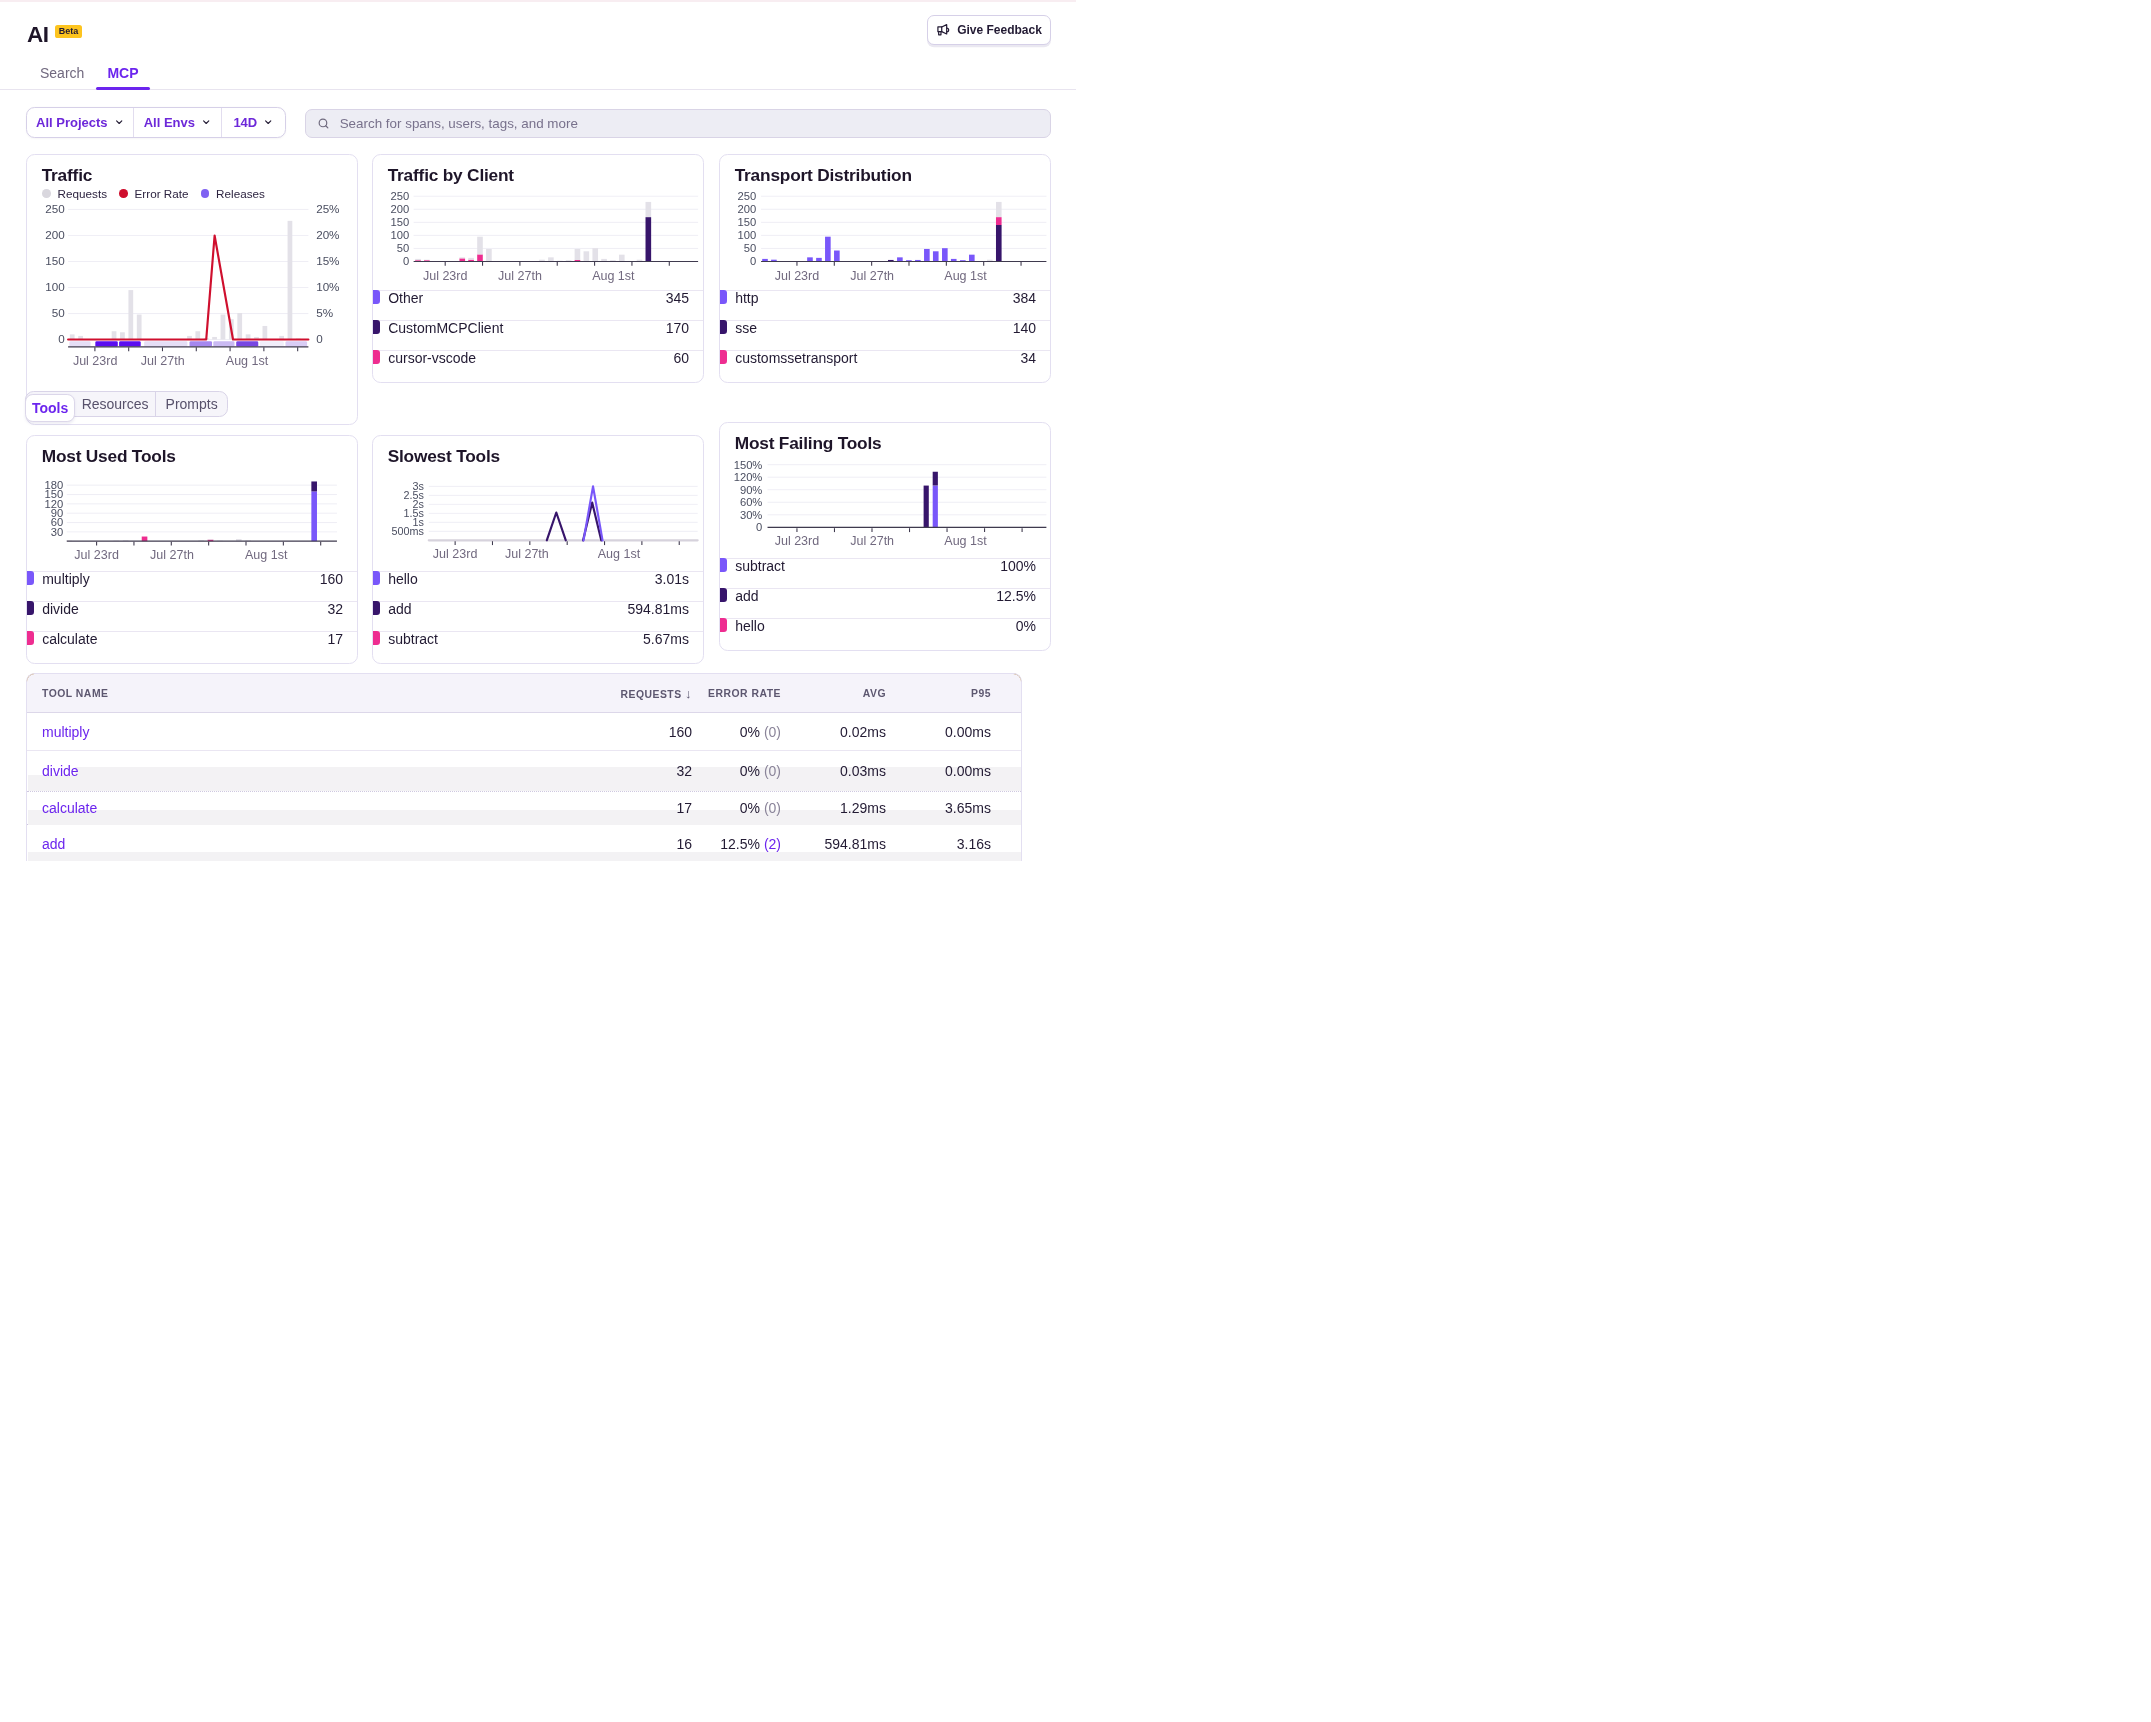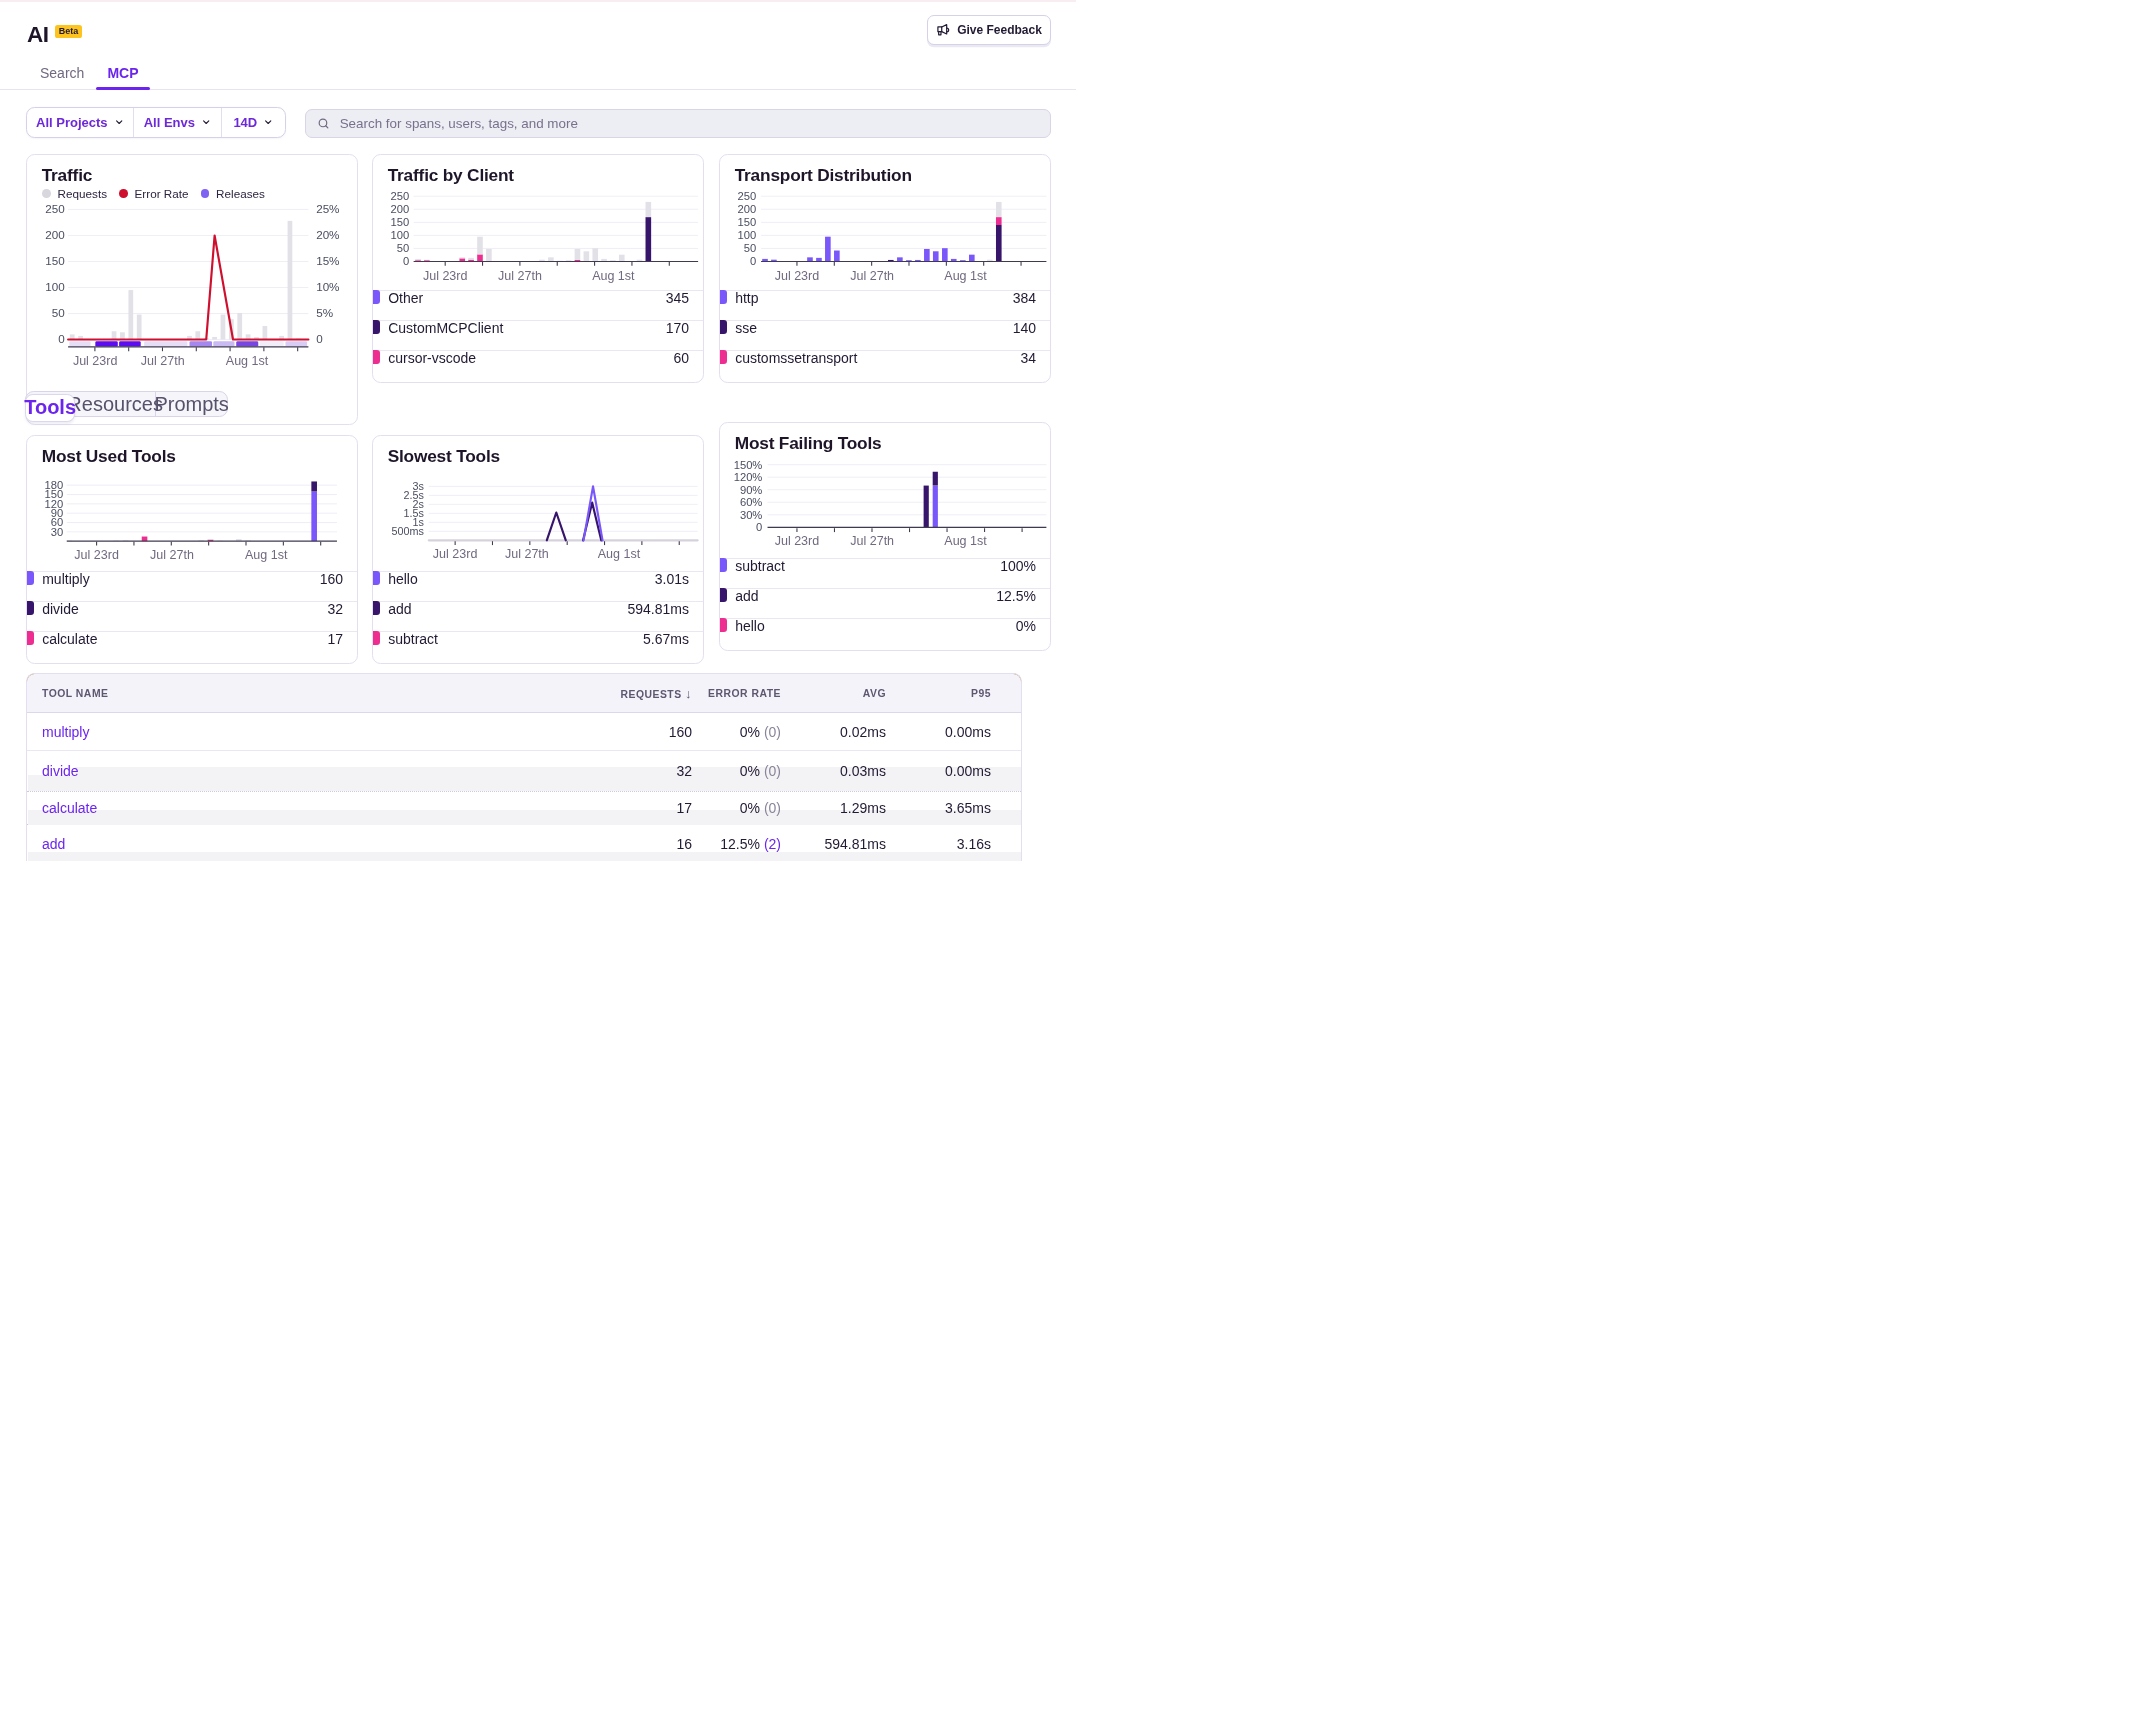--- a/index.html
+++ b/index.html
@@ -20,21 +20,21 @@
 .lgd-div{position:absolute;left:0;width:100%;height:0.9px;background:#eae6f2}
 .lgd-row{position:absolute;left:0;width:100%;display:flex;align-items:flex-start}
 .lgd-pill{margin-right:8.2px;flex:none}
 .lgd-name{font-size:14px;color:#221a33}
 .lgd-val{margin-left:auto;margin-right:14px;font-size:14px;color:#221a33}
 .leg1{position:absolute;left:15px;top:32px;display:flex;align-items:center;font-size:11.7px;color:#2d2440}
 .leg1 .dot{width:8.6px;height:8.6px;border-radius:50%;display:inline-block;margin-right:7px}
 .leg1 .it{margin-left:12px;display:flex;align-items:center}
 .leg1 .it:first-child{margin-left:0}
 .seg{position:absolute;left:25px;top:391px;height:26px;border:0.9px solid #d9d4e8;border-radius:8.6px;background:#f6f5fa;display:flex}
-.seg .s{display:flex;align-items:center;justify-content:center;font-size:20px;color:#57516b;border-right:0.9px solid #d9d4e8}
+.seg .s{display:flex;align-items:center;justify-content:center;font-size:14px;color:#57516b;border-right:0.9px solid #d9d4e8}
 .seg .s:last-child{border-right:none}
 .seg .active{position:relative;top:1.7px;height:28px;margin-left:-0.9px;background:#fff;color:#6c25ee;font-weight:700;border:0.9px solid #dcd7ea;border-radius:7.8px;box-shadow:0 1.7px 2.6px rgba(93,79,143,.10)}
 .table{position:absolute;left:26px;top:673px;width:996px;border:0.9px solid #e3dff1;border-radius:8.6px 8.6px 0 0;border-bottom:none;overflow:hidden;background:#a16207}
 .thead{height:39px;background:#f5f3fa;border-bottom:0.9px solid #dcd7e9;position:relative}
 .th{position:absolute;top:0;height:39px;line-height:39px;font-size:10.4px;font-weight:700;color:#5d5770;letter-spacing:0.5px}
 .trow{position:relative;border-bottom:0.9px solid #eae6f2;background:#fff}
 .td{position:absolute;top:0;height:100%;display:flex;align-items:center;font-size:14px;color:#221a33}
 .tname{color:#6c25ee}
 .gband{position:absolute;background:#f3f2f4}
 .gsub{color:#8a8499}

